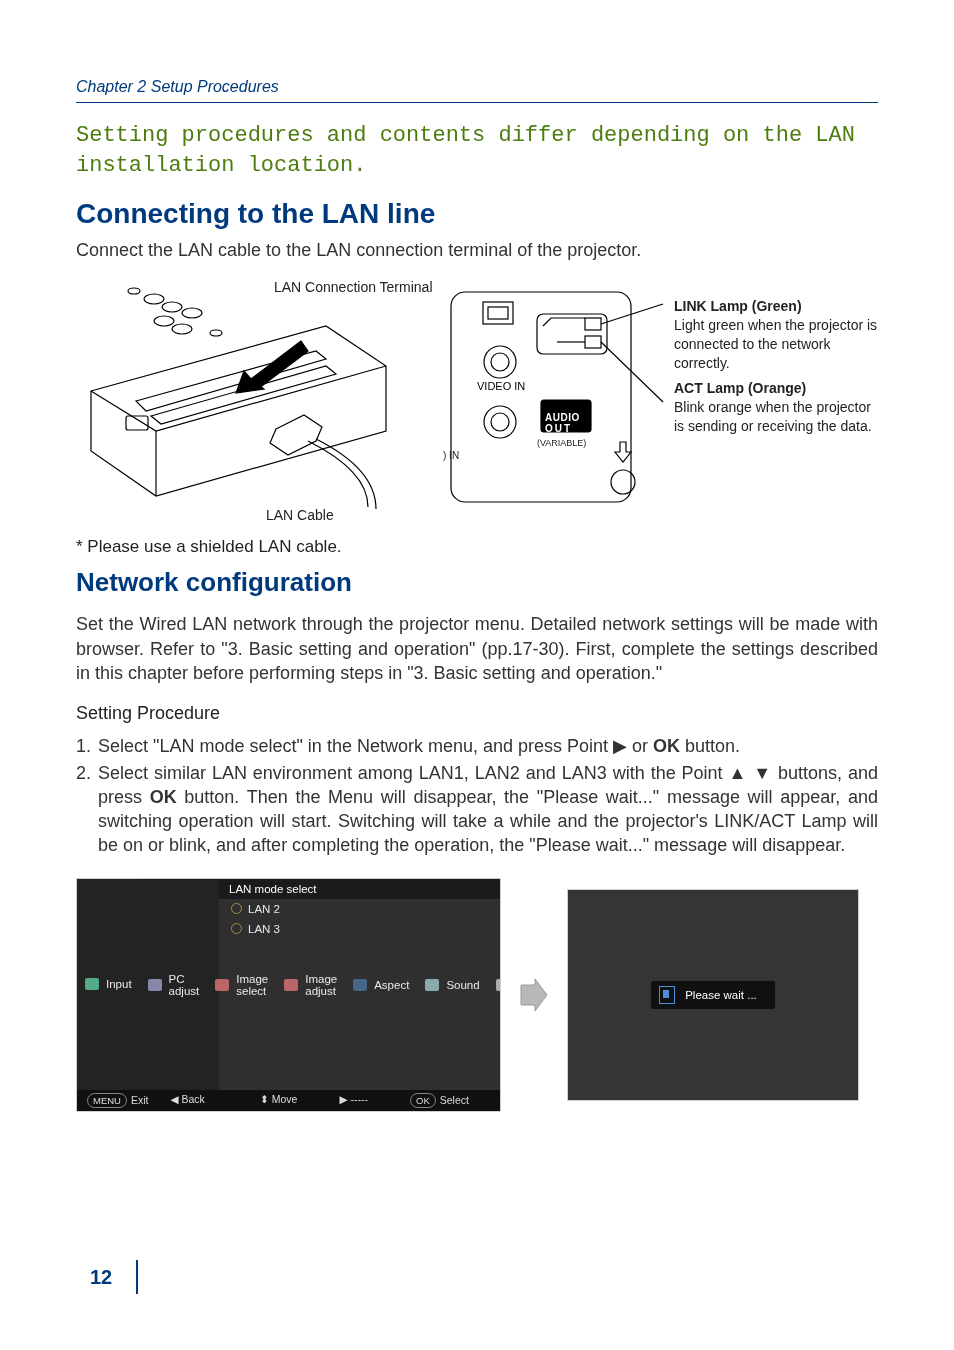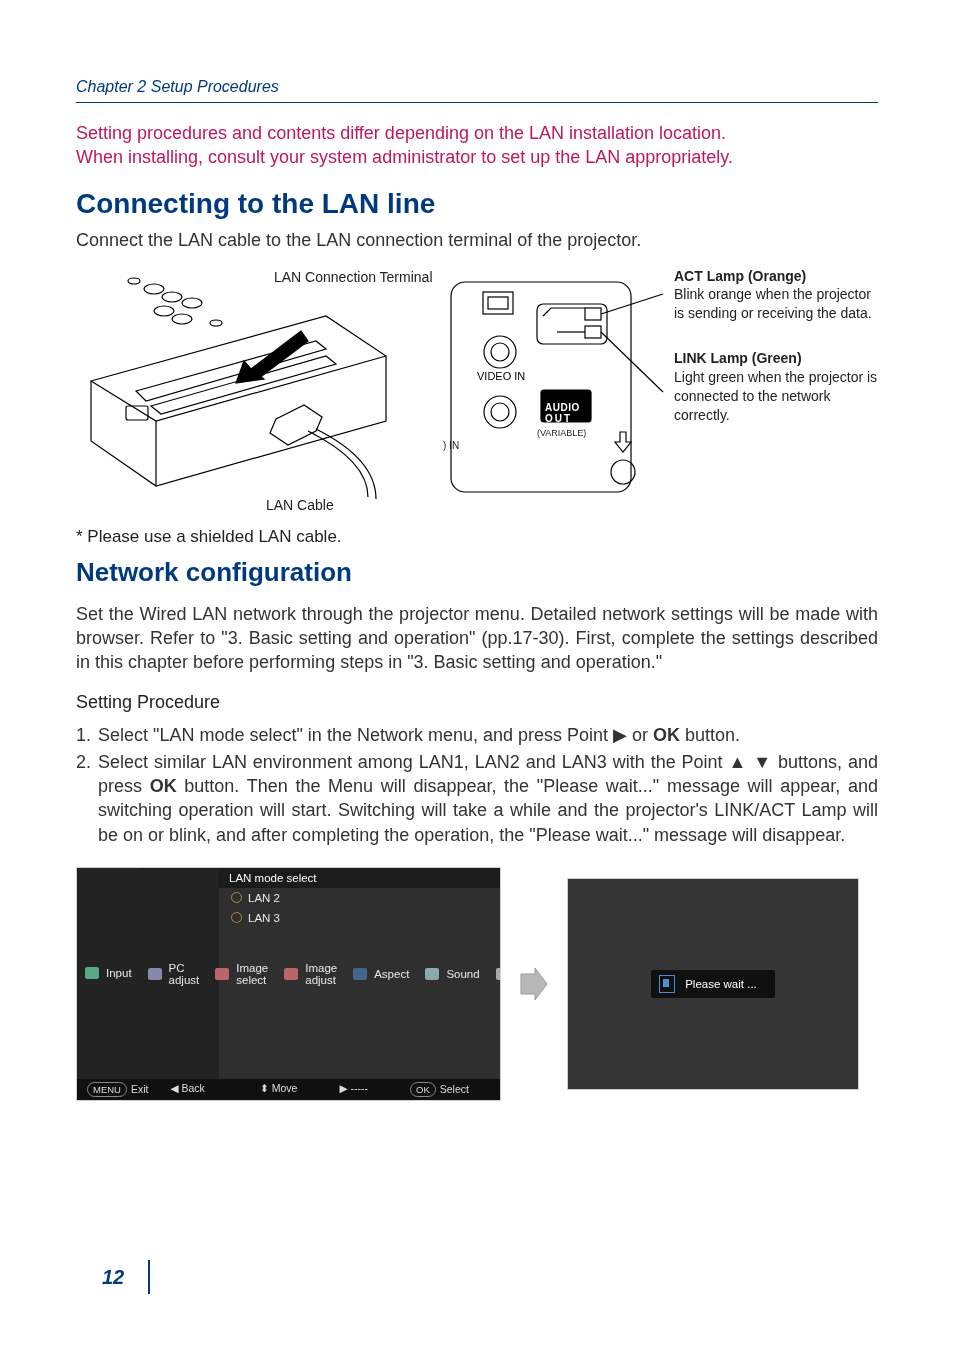--- a/index.html
+++ b/index.html
@@ -19,23 +19,24 @@
   }
   .chapter-head {
     font-style: italic;
     color: #003a7e;
     font-size: 16px;
     border-bottom: 1px solid #003a7e;
     padding-bottom: 6px;
     margin-bottom: 18px;
   }
   .intro {
-    font-size: 18px;
+    font-size: 22px;
     line-height: 1.35;
-    color: #be185d;
+    color: #4d7c0f;
+    font-family: Liberation Mono, monospace;
   }
   .h1 {
     color: #003a7e;
     font-size: 28px;
     font-weight: 700;
     margin: 18px 0 10px 0;
   }
   .lead18 {
     font-size: 18px;
     color: #333;
@@ -211,24 +212,23 @@
     display:flex; align-items:center; gap:10px;
     border-radius:2px;
   }
   .pw-badge .hg {
     width:14px; height:16px; border:1px solid #4a90d9; position:relative;
   }
   .pw-badge .hg::before { content:""; position:absolute; left:3px; top:3px; width:6px; height:8px; background:#4a90d9; }
 
   .page-num {
     position: absolute;
-    left: 88px;
+    left: 76px;
     bottom: 56px;
     width: 50px;
-    font-style: italic;
     font-weight: 700;
     color: #003a7e;
     font-size: 20px;
     border-right: 2px solid #003a7e;
     padding-right: 10px;
     text-align: center;
     line-height: 34px;
     height: 34px;
   }
 
@@ -236,21 +236,20 @@
   svg.lineart { stroke:#000; fill:none; stroke-width:1.2; }
 </style>
 </head>
 <body>
 
 <div class="page">
   <div class="chapter-head">Chapter 2 Setup Procedures</div>
 
   <div class="intro">
     <span>Setting procedures and contents differ depending on the LAN installation location.</span><br>
-    <span>When installing, consult your system administrator to set up the LAN appropriately.</span>
   </div>
 
   <div class="h1">Connecting to the LAN line</div>
   <p class="lead18">Connect the LAN cable to the LAN connection terminal of the projector.</p>
 
   <div class="diagram-row">
 
     <div class="diag-box-a">
       <div style="position:absolute; left:198px; top:8px; width:160px; font-size:14px; text-align:left;">LAN Connection Terminal</div>
       <svg class="lineart" viewBox="0 0 360 260" width="360" height="260">
@@ -311,27 +310,27 @@
         <div style="position:relative; left:100px; top:-126px; font-size:10px; font-weight:700; color:#fff; letter-spacing:0.5px;">
           <span>AUDIO</span><br>
           <span style="letter-spacing:2px;">OUT</span>
         </div>
         <div style="position:relative; left:92px; top:-122px; font-size:9px;">(VARIABLE)</div>
         <div style="position:relative; left:-2px; top:-140px; font-size:10px;margin-top:20px;">) IN</div>
       </div>
     </div>
 
     <div class="diag-text-col">
+      <div style="margin-top:26px;">
+        <b>LINK Lamp (Green)</b><br>
+        <span>Light green when the projector is connected to the network correctly.</span>
+      </div>
       <div style="margin-top:6px;">
         <b>ACT Lamp (Orange)</b><br>
         <span>Blink orange when the projector is sending or receiving the data.</span>
-      </div>
-      <div style="margin-top:26px;">
-        <b>LINK Lamp (Green)</b><br>
-        <span>Light green when the projector is connected to the network correctly.</span>
       </div>
     </div>
   </div>
 
   <div class="footnote">* Please use a shielded LAN cable.</div>
 
   <div class="h2">Network configuration</div>
 
   <div class="para">Set the Wired LAN network through the projector menu. Detailed network settings will be made with browser. Refer to "3. Basic setting and operation" (pp.17-30). First, complete the settings described in this chapter before performing steps in "3. Basic setting and operation."</div>
 

